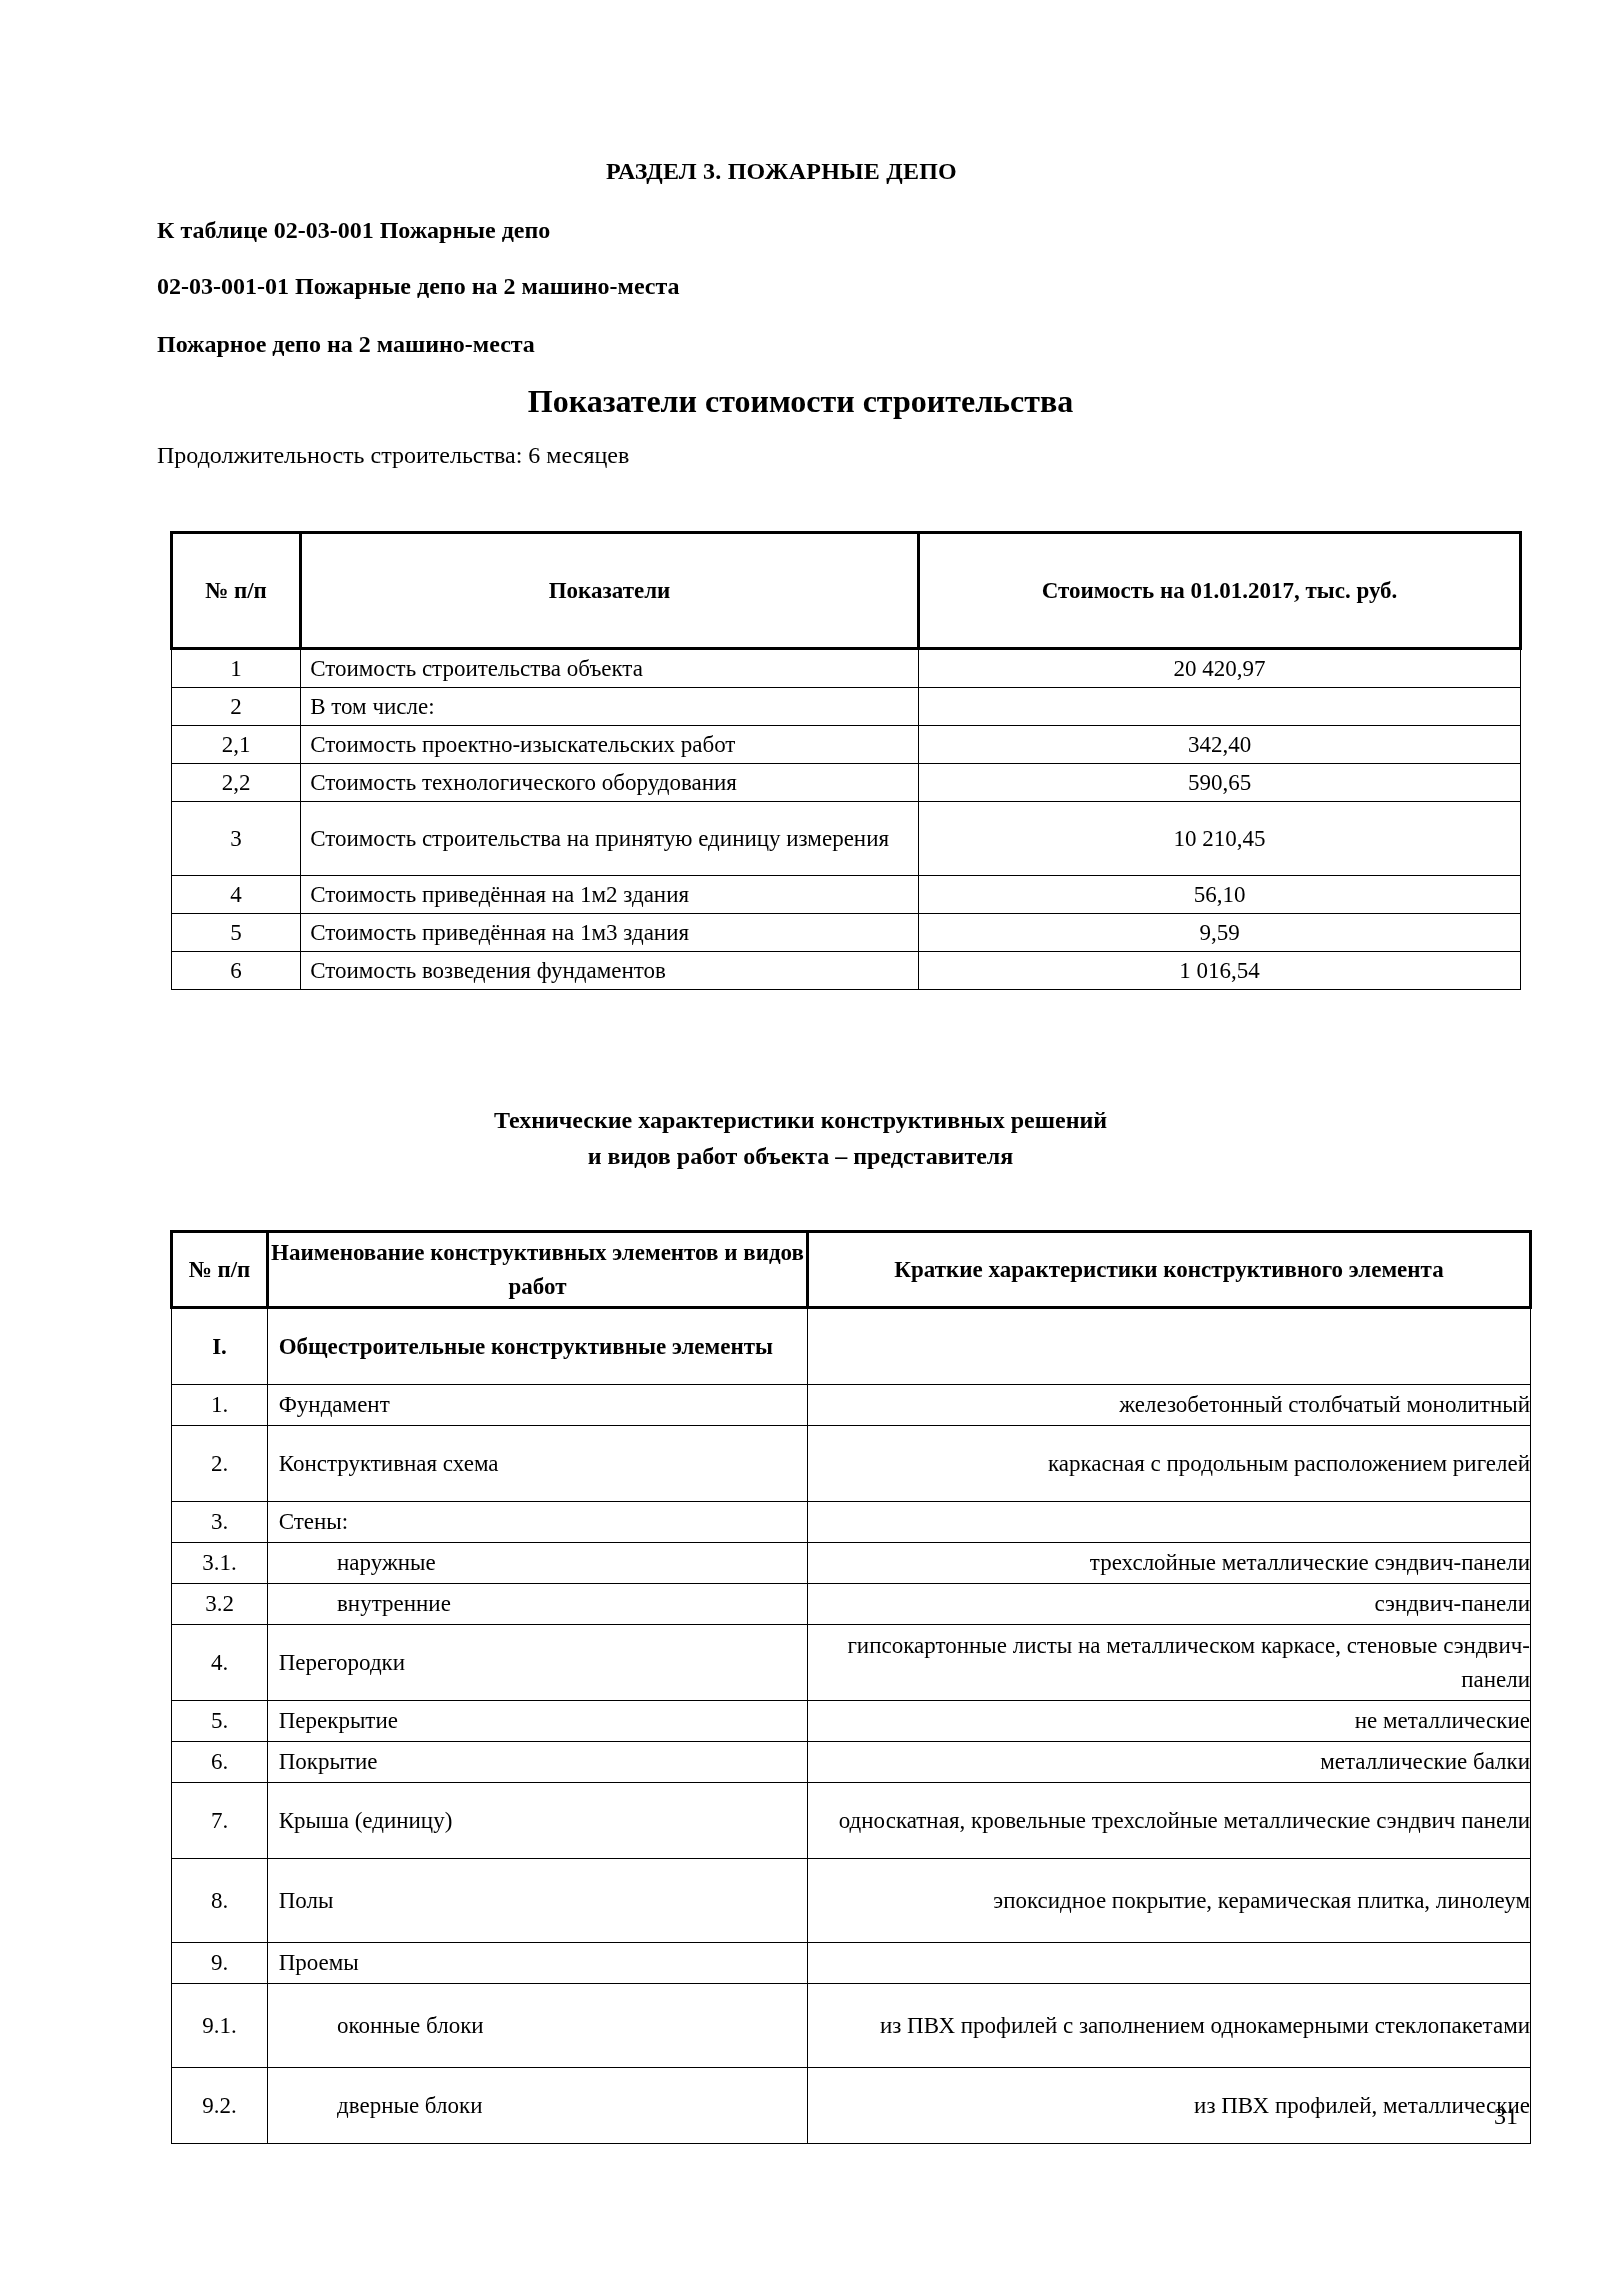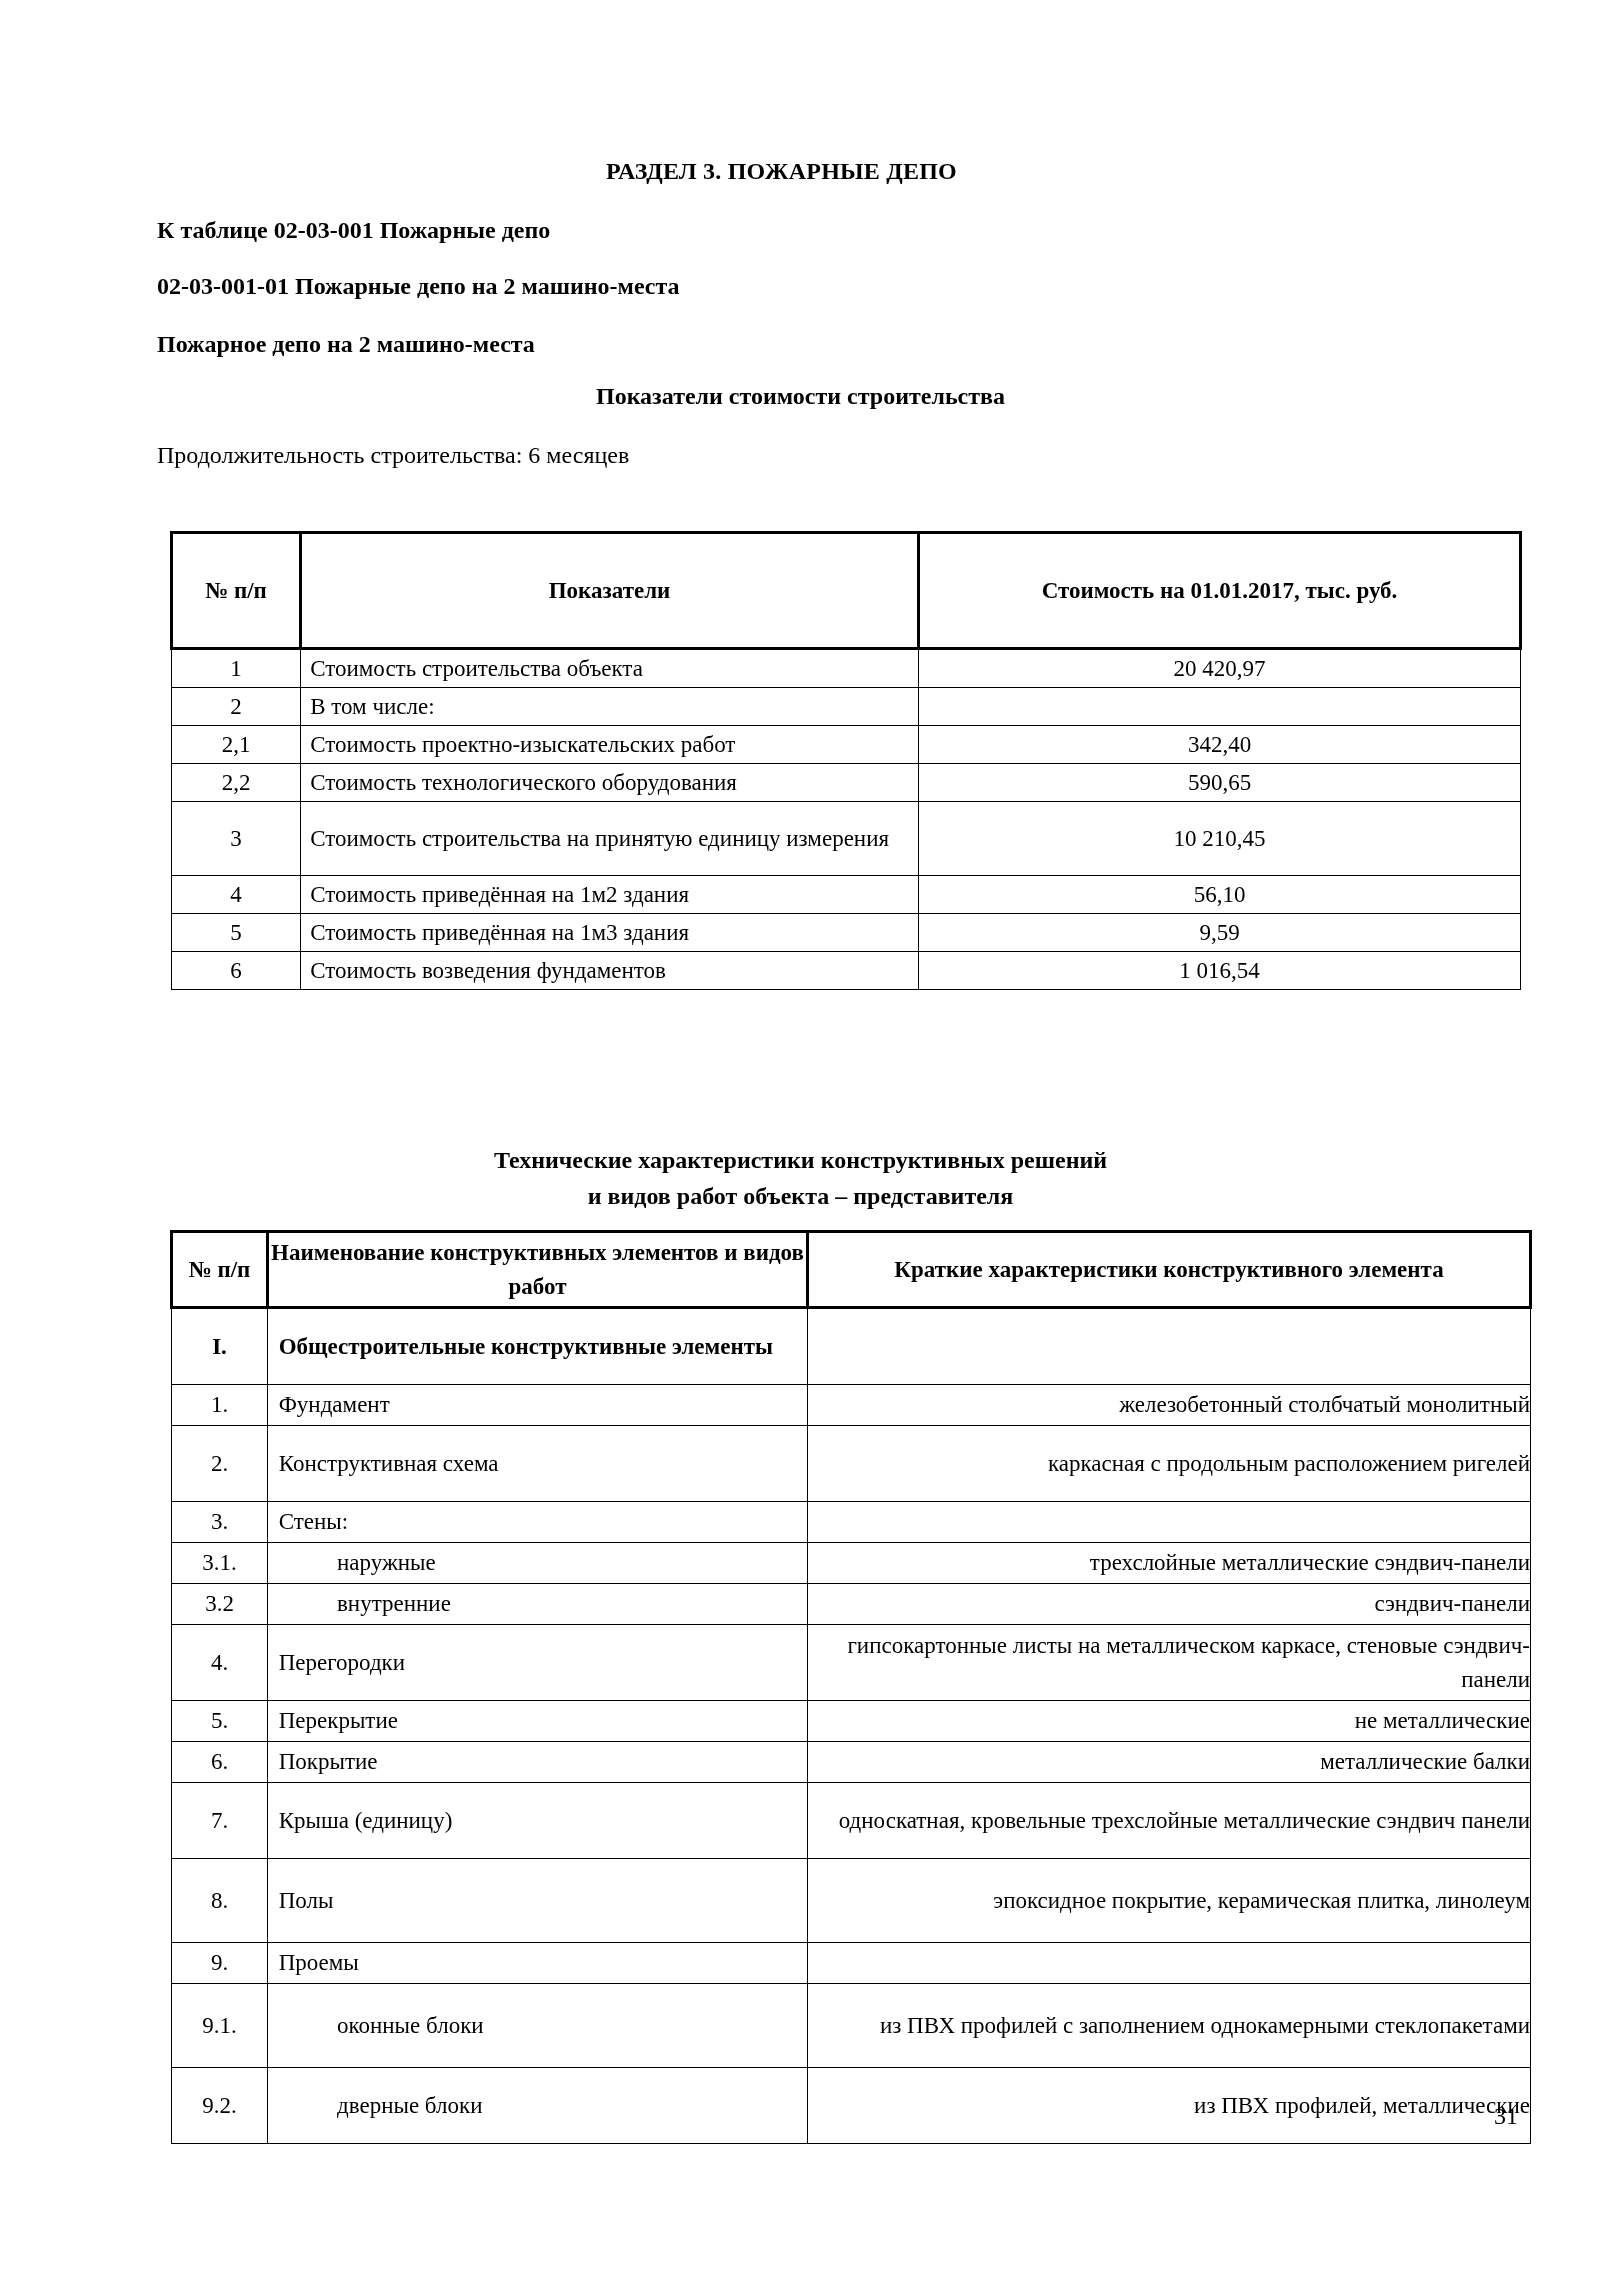--- a/index.html
+++ b/index.html
@@ -44,21 +44,21 @@
     white-space: nowrap;
   }
   .lead-1 { top: 217px; }
   .lead-2 { top: 273px; }
   .lead-3 { top: 331px; }
 
   .center-bold {
     position: absolute;
     left: 0; right: 0;
     text-align: center;
-    font-size: 24px;
+    font-size: 32px;
     font-weight: bold;
     padding-right: 23px;
   }
   .subtitle-1 { top: 383px; }
 
   .plain {
     position: absolute;
     left: 157px;
     font-size: 24px;
     white-space: nowrap;
@@ -67,21 +67,20 @@
 
   .tbl2-title {
     position: absolute;
     left: 0; right: 0;
     top: 1102px;
     text-align: center;
     font-size: 24px;
     font-weight: bold;
     line-height: 36px;
     padding-right: 23px;
-    margin-top: 40px;
   }
   .tbl2-title span { display: block; }
 
   
   table {
     position: absolute;
     border-collapse: collapse;
     table-layout: fixed;
     font-size: 23px;
   }

